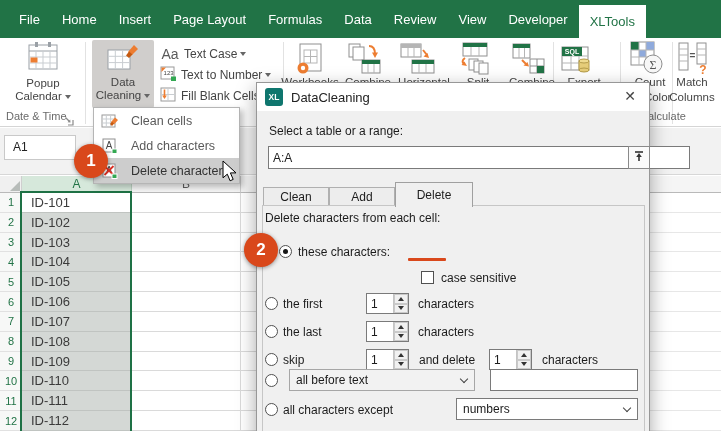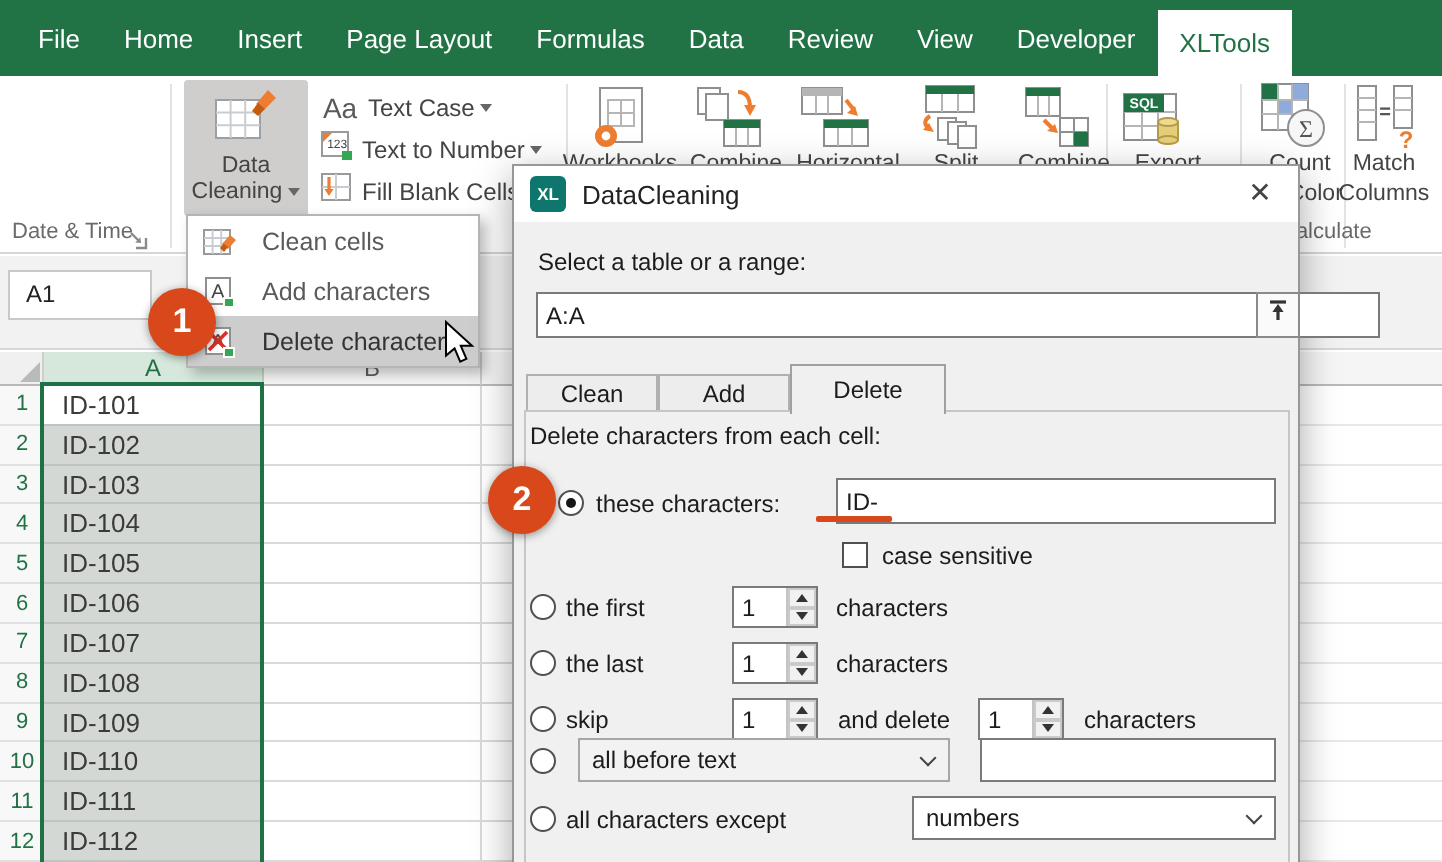--- a/index.html
+++ b/index.html
@@ -95,20 +95,38 @@
     <div class="tab">Formulas</div>
     <div class="tab">Data</div>
     <div class="tab">Review</div>
     <div class="tab">View</div>
     <div class="tab">Developer</div>
     <div class="tab active">XLTools</div>
   </div>
 
   <div class="abs ribbon"></div>
 
+  <div class="abs bigbtn" style="left:6px;top:41px;width:74px;">
+    <span>
+      <svg width="32" height="32" viewBox="0 0 32 32">
+        <rect x="2" y="4" width="28" height="24" fill="#fff" stroke="#9aa0a6"></rect>
+        <rect x="8" y="1" width="3" height="5" fill="#9aa0a6"></rect>
+          <rect x="21" y="1" width="3" height="5" fill="#9aa0a6"></rect>
+        <line x1="2" y1="10" x2="30" y2="10" stroke="#9aa0a6"></line>
+        <line x1="9" y1="10" x2="9" y2="28" stroke="#c9cdd1"></line>
+          <line x1="16" y1="10" x2="16" y2="28" stroke="#c9cdd1"></line>
+          <line x1="23" y1="10" x2="23" y2="28" stroke="#c9cdd1"></line>
+        <line x1="2" y1="16" x2="30" y2="16" stroke="#c9cdd1"></line>
+          <line x1="2" y1="22" x2="30" y2="22" stroke="#c9cdd1"></line>
+        <rect x="3.5" y="16.5" width="7" height="5" fill="#ed7d31"></rect>
+      </svg>
+    </span>
+    <span class="rlbl">Popup</span>
+    <span class="rlbl"><span>Calendar</span><span class="caret"></span></span>
+  </div>
 
   <div class="abs vsep" style="left:85px;"></div>
 
   <div class="abs bigbtn pressed" style="left:92px;top:40px;width:62px;height:68px;padding-top:2px;">
     <span>
       <svg width="34" height="30" viewBox="0 0 34 30">
         <rect x="2" y="8" width="22" height="19" fill="#fff" stroke="#9aa0a6"></rect>
         <line x1="9.3" y1="8" x2="9.3" y2="27" stroke="#c9cdd1"></line>
           <line x1="16.6" y1="8" x2="16.6" y2="27" stroke="#c9cdd1"></line>
         <line x1="2" y1="14.3" x2="24" y2="14.3" stroke="#c9cdd1"></line>
@@ -432,21 +450,20 @@
 
     <div class="abs dtab" style="left:6px;width:66px;">Clean</div>
     <div class="abs dtab" style="left:72px;width:66px;">Add</div>
     <div class="abs dtab active" style="left:138px;width:78px;">Delete</div>
     <div class="abs panel"></div>
 
     <div class="abs dlbl" style="left:8px;top:128px;">Delete characters from each cell:</div>
 
     <span class="abs radio sel" style="left:22px;top:162px;"></span>
     <div class="abs dlbl" style="left:41px;top:162px;">these characters:</div>
-    <input class="abs textbox" style="left: 161px; top: 156px; width: 220px; height: 23px;" readonly="" value="ID-">
     <div class="abs underline" style="left:151px;top:175px;width:38px;height:3px;"></div>
 
     <span class="abs checkbox" style="left:164px;top:188px;"></span>
     <div class="abs dlbl" style="left:184px;top:188px;">case sensitive</div>
 
     <span class="abs radio" style="left:8px;top:214px;"></span>
     <div class="abs dlbl" style="left:26px;top:214px;">the first</div>
     <div class="abs spinner" style="left:109px;top:210px;">
       <span class="val">1</span>
       <span class="spbtns">

